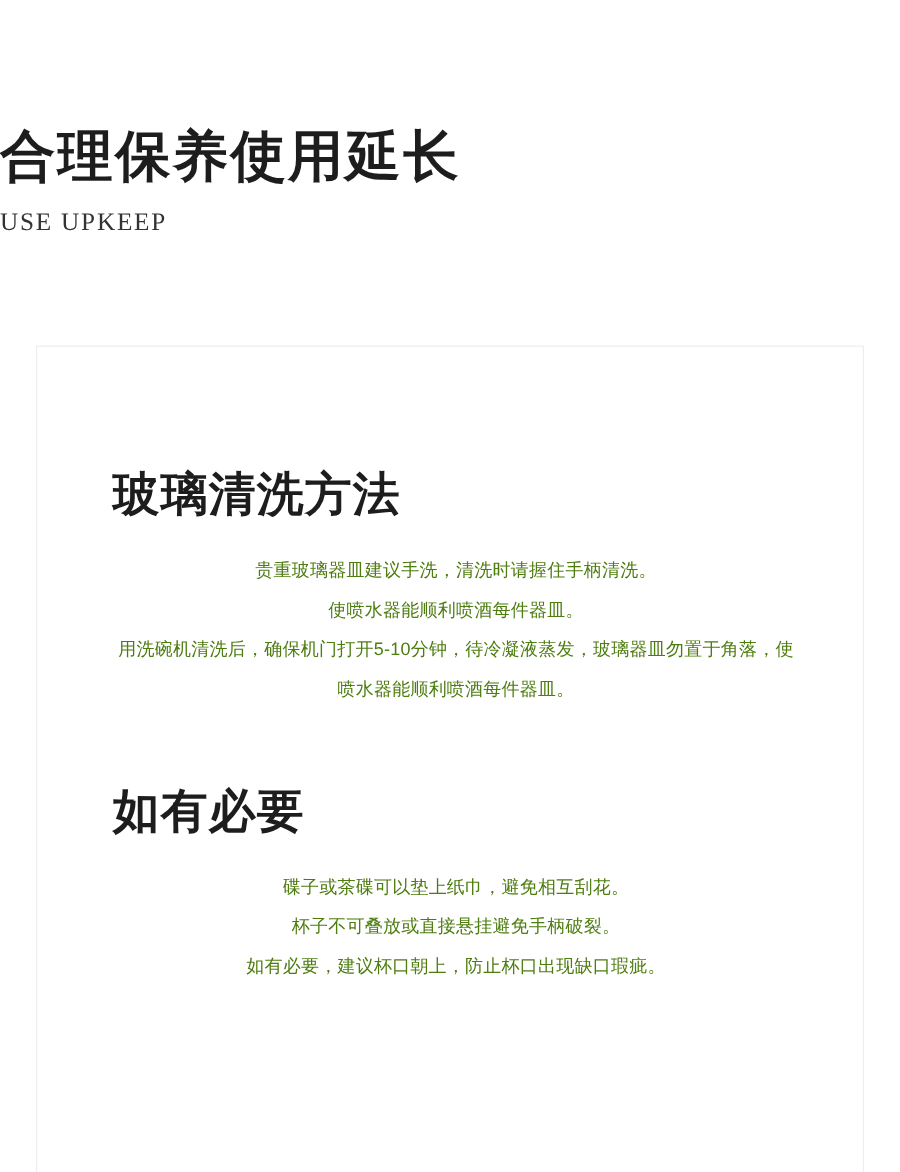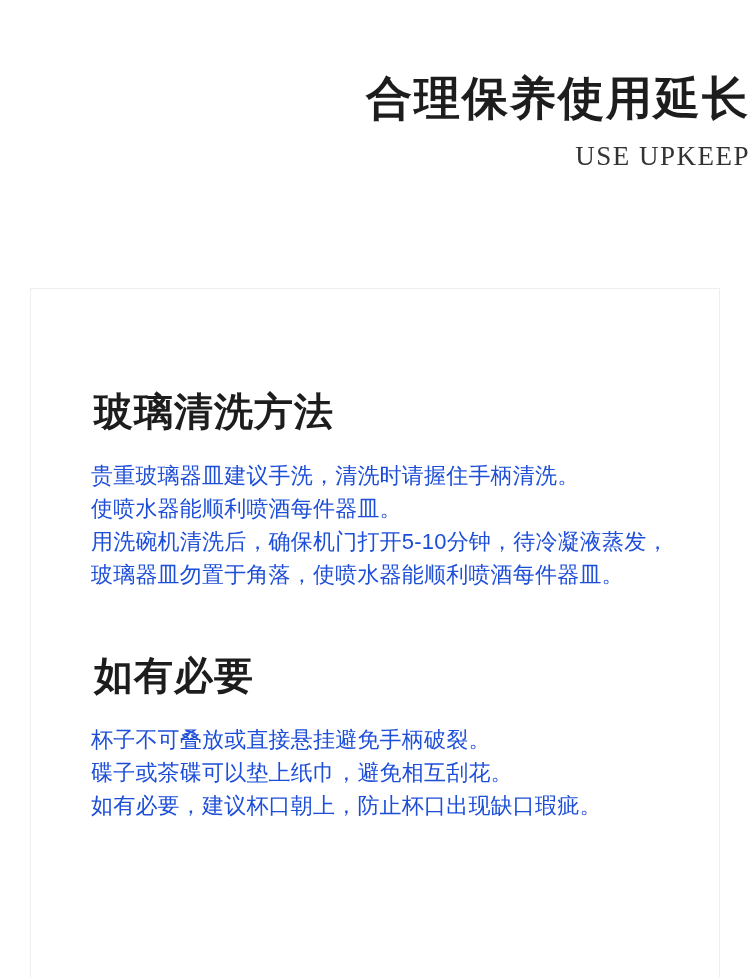--- a/index.html
+++ b/index.html
@@ -14,35 +14,35 @@
     color: #222;
     overflow: hidden;
   }
   .page {
     position: relative;
     width: 750px;
     height: 977px;
     box-sizing: border-box;
   }
   .header {
-    padding-top: 72px;
-    text-align: right;
+    padding-top: 104px;
+    text-align: left;
   }
   .header-title {
     font-size: 46px;
     font-weight: 700;
     letter-spacing: 2px;
     color: #1d1d1d;
     line-height: 1.15;
     margin: 0;
   }
   .header-subtitle {
     margin-top: 16px;
     font-family: "Liberation Serif", "DejaVu Serif", serif;
-    font-size: 27px;
+    font-size: 21px;
     letter-spacing: 1.5px;
     color: #333;
   }
   .panel {
     position: absolute;
     left: 30px;
     top: 288px;
     width: 690px;
     height: 700px;
     border: 1px solid #eeeeee;
@@ -61,25 +61,26 @@
     color: #1d1d1d;
     letter-spacing: 1px;
     margin: 0 0 20px 3px;
   }
   .section-lines {
     margin: 0;
     padding: 0;
     list-style: none;
   }
   .section-lines li {
-    font-size: 22px;
+    font-size: 15px;
     line-height: 33px;
-    color: #1d4ed8;
+    color: #4d7c0f;
     letter-spacing: 0.2px;
     max-width: 578px;
+    text-align: center;
   }
 </style>
 </head>
 <body>
 
 <div class="page">
 
   <div class="header">
     <h1 class="header-title">合理保养使用延长</h1>
     <div class="header-subtitle">USE UPKEEP</div>
@@ -93,22 +94,22 @@
         <ul class="section-lines">
           <li>贵重玻璃器皿建议手洗，清洗时请握住手柄清洗。</li>
           <li>使喷水器能顺利喷酒每件器皿。</li>
           <li>用洗碗机清洗后，确保机门打开5-10分钟，待冷凝液蒸发，玻璃器皿勿置于角落，使喷水器能顺利喷酒每件器皿。</li>
         </ul>
       </div>
 
       <div class="section">
         <h2 class="section-title">如有必要</h2>
         <ul class="section-lines">
+          <li>碟子或茶碟可以垫上纸巾，避免相互刮花。</li>
           <li>杯子不可叠放或直接悬挂避免手柄破裂。</li>
-          <li>碟子或茶碟可以垫上纸巾，避免相互刮花。</li>
           <li>如有必要，建议杯口朝上，防止杯口出现缺口瑕疵。</li>
         </ul>
       </div>
 
     </div>
   </div>
 
 </div>
 
 </body></html>

